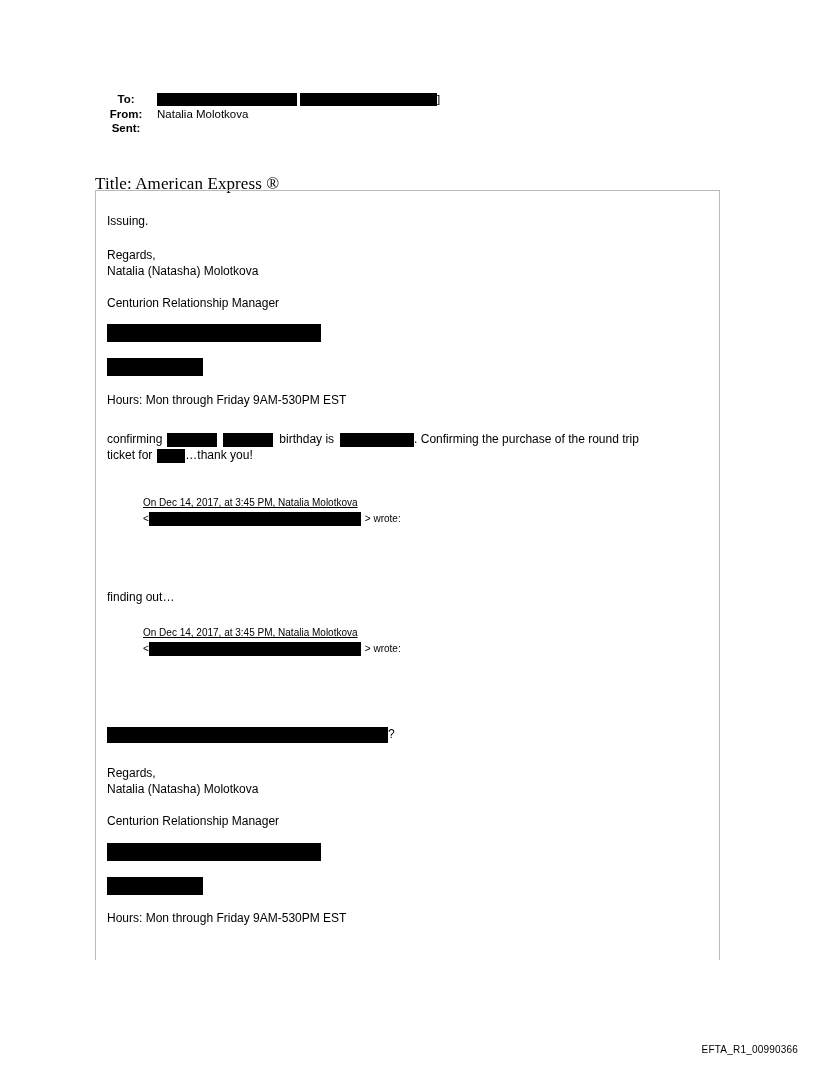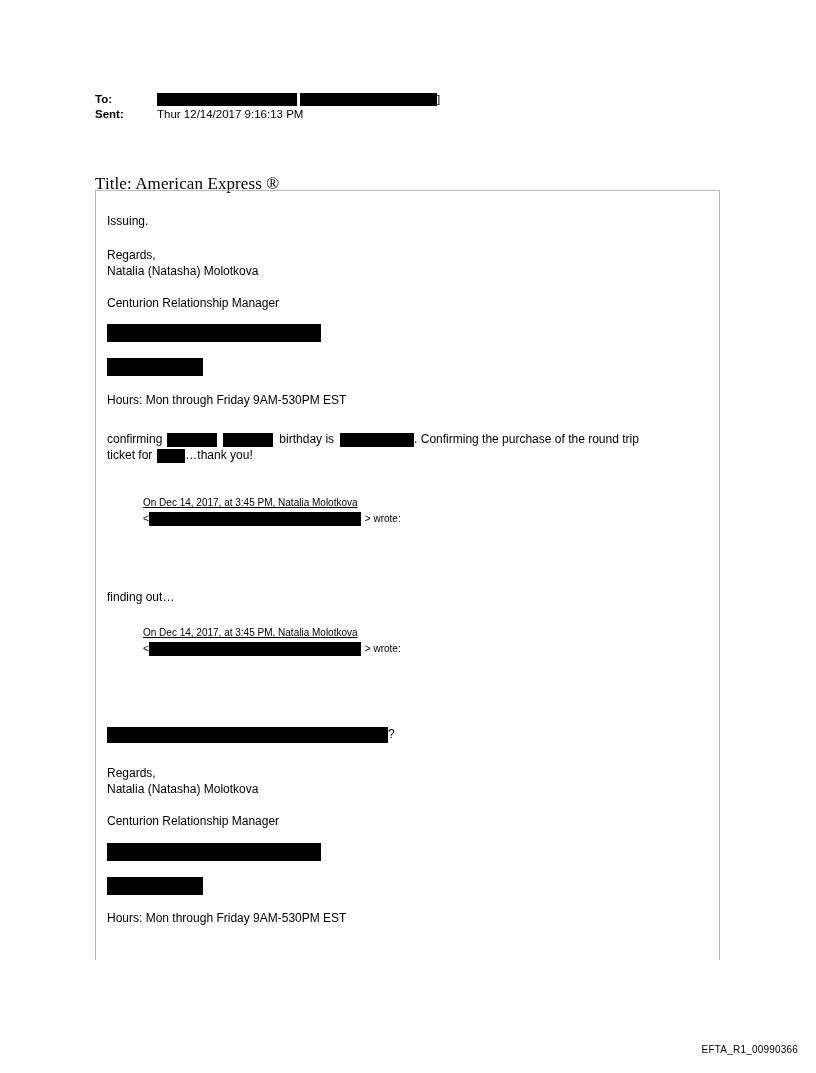--- a/index.html
+++ b/index.html
@@ -33,20 +33,21 @@
   }
   .hrow {
     display: flex;
     align-items: flex-start;
     height: 14.5px;
   }
   .hlabel {
     width: 62px;
     font-weight: bold;
     flex: 0 0 62px;
+    text-align: center;
   }
   .hvalue {
     position: relative;
     flex: 1 1 auto;
     white-space: nowrap;
   }
 
   
   .redact {
     display: inline-block;
@@ -120,24 +121,27 @@
 
   <div class="header">
 
     <div class="hrow">
       <div class="hlabel">To:</div>
       <div class="hvalue">
         <span class="redact" style="width:140px;height:13px;"></span><span class="redact" style="width:137px;height:13px;margin-left:3px;"></span><span>]</span>
       </div>
     </div>
 
+    <div class="hrow">
+      <div class="hlabel">From:</div>
+      <div class="hvalue">Natalia Molotkova</div>
+    </div>
 
     <div class="hrow">
       <div class="hlabel">Sent:</div>
-      <div class="hvalue">Thur 12/14/2017 9:16:13 PM</div>
     </div>
 
   </div>
 
   <div class="title-line">Title: American Express ®</div>
 
   <div class="body-frame">
     <div class="body-inner">
 
       <div class="para" style="left:11px; top:22px;">Issuing.</div>

